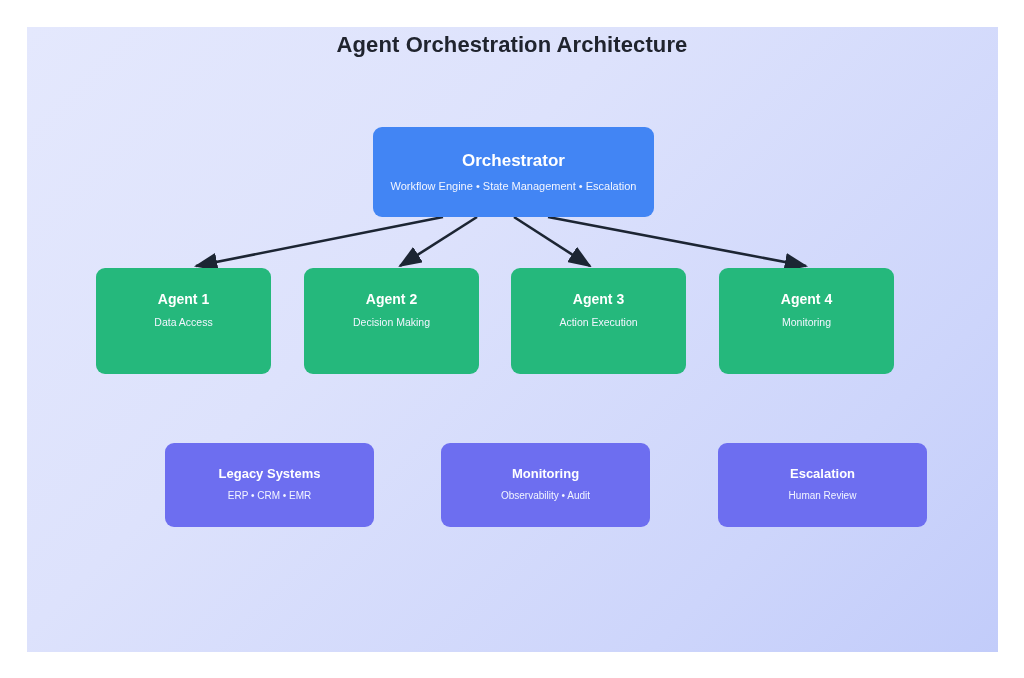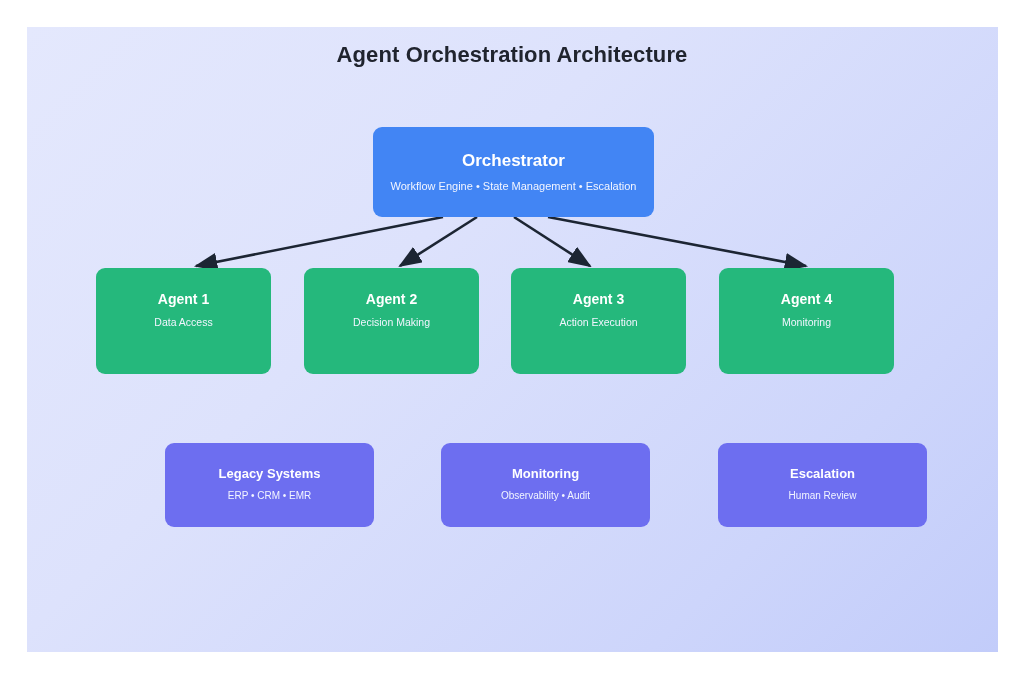--- a/index.html
+++ b/index.html
@@ -46,21 +46,21 @@
   }
   .orch-title { font-size: 17px; }
   .orch-sub   { font-size: 11px; }
   .agent-title { font-size: 14px; }
   .agent-sub   { font-size: 10.5px; }
   .infra-title { font-size: 13px; }
   .infra-sub   { font-size: 10px; }
   #page-title {
     position: absolute;
     left: 0;
-    top: 42px;
+    top: 32px;
     width: 1024px;
     text-align: center;
     font-family: "Liberation Sans", sans-serif;
     font-size: 22px;
     font-weight: bold;
     color: #20242e;
     letter-spacing: 0.1px;
   }
 </style>
 </head>

